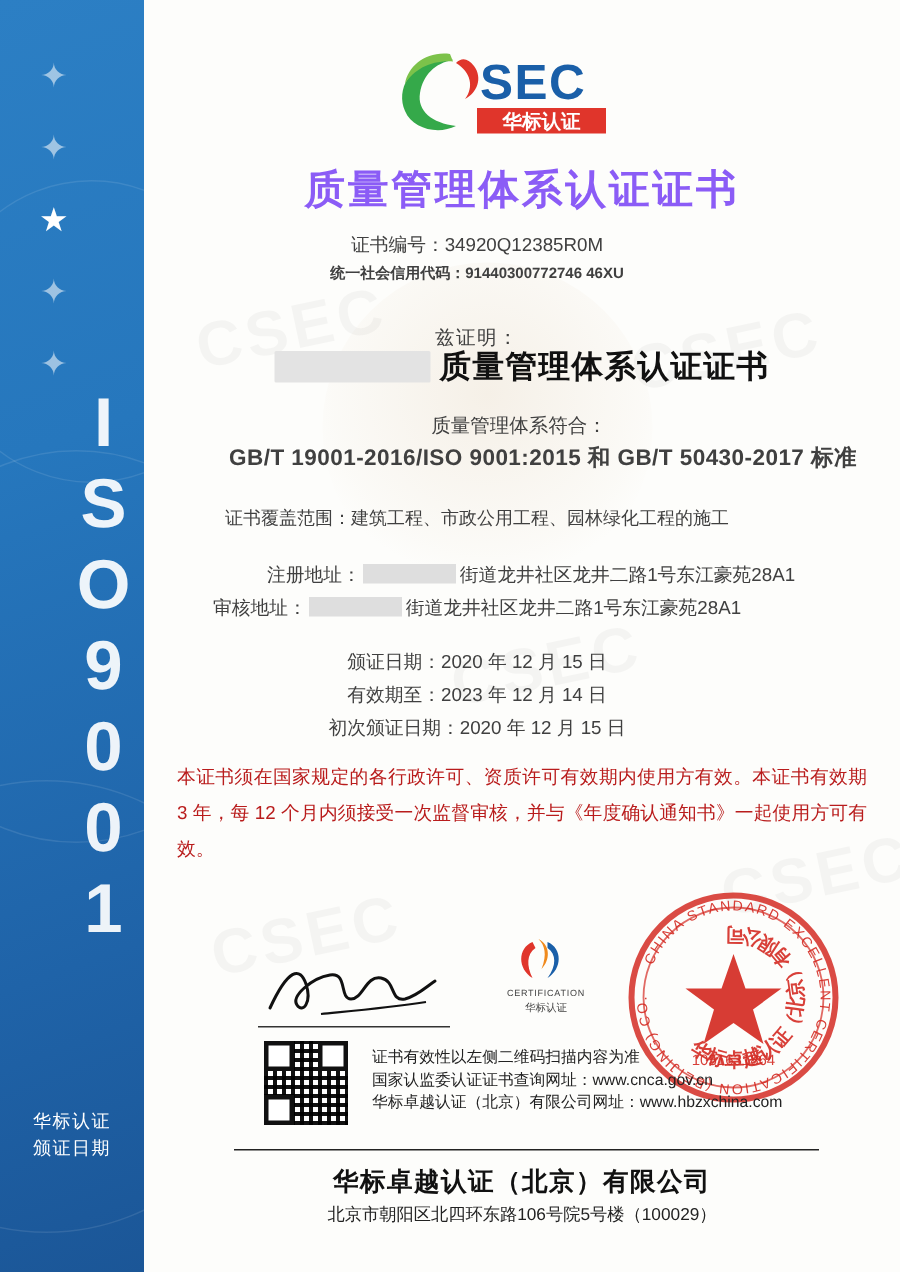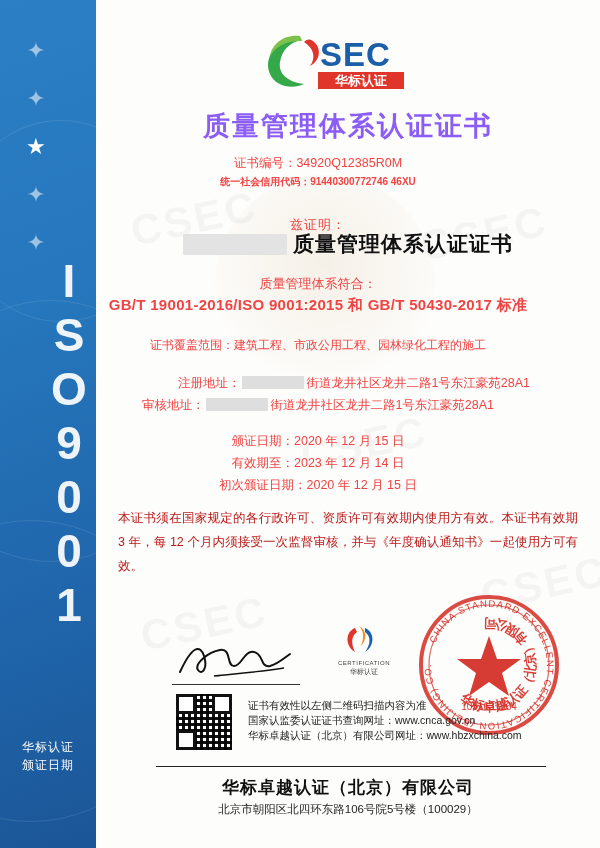--- a/index.html
+++ b/index.html
@@ -135,21 +135,21 @@
     font-weight: 700;
     letter-spacing: 2px;
     color: #8b5cf6;
   }
 
   .line {
     position: absolute;
     left: 0;
     width: 444px;
     text-align: center;
-    color: #ef4444;
+    color: #404040;
   }
   .num1 { top: 155px; font-size: 12.5px; }
   .num2 { top: 175px; font-size: 10px; font-weight: bold; }
 
   .hereby { top: 216px; font-size: 13px; letter-spacing: 1px; }
 
   .company-row {
     position: absolute;
     left: 0; top: 230px;
     width: 504px;
@@ -164,22 +164,22 @@
     margin-right: 6px;
     border-radius: 1px;
   }
   .company-name {
     font-size: 21px;
     font-weight: 700;
     color: #111111;
     letter-spacing: 1px;
   }
 
-  .conform { top: 275px; font-size: 13px; }
-  .standards { top: 296px; font-size: 15px; font-weight: 700; letter-spacing: 0.3px; }
+  .conform { top: 275px; font-size: 13px; padding-left: 28px; }
+  .standards { top: 296px; font-size: 15px; font-weight: 700; letter-spacing: 0.3px; padding-left: 44px; }
 
   .scope { top: 337px; font-size: 12px; }
 
   .addr1 { top: 375px; font-size: 12.5px; margin-left: 36px; }
   .addr2 { top: 397px; font-size: 12.5px; }
   .addr-redact {
     display: inline-block;
     width: 62px; height: 13px;
     background: #dedede;
     vertical-align: -2px;

